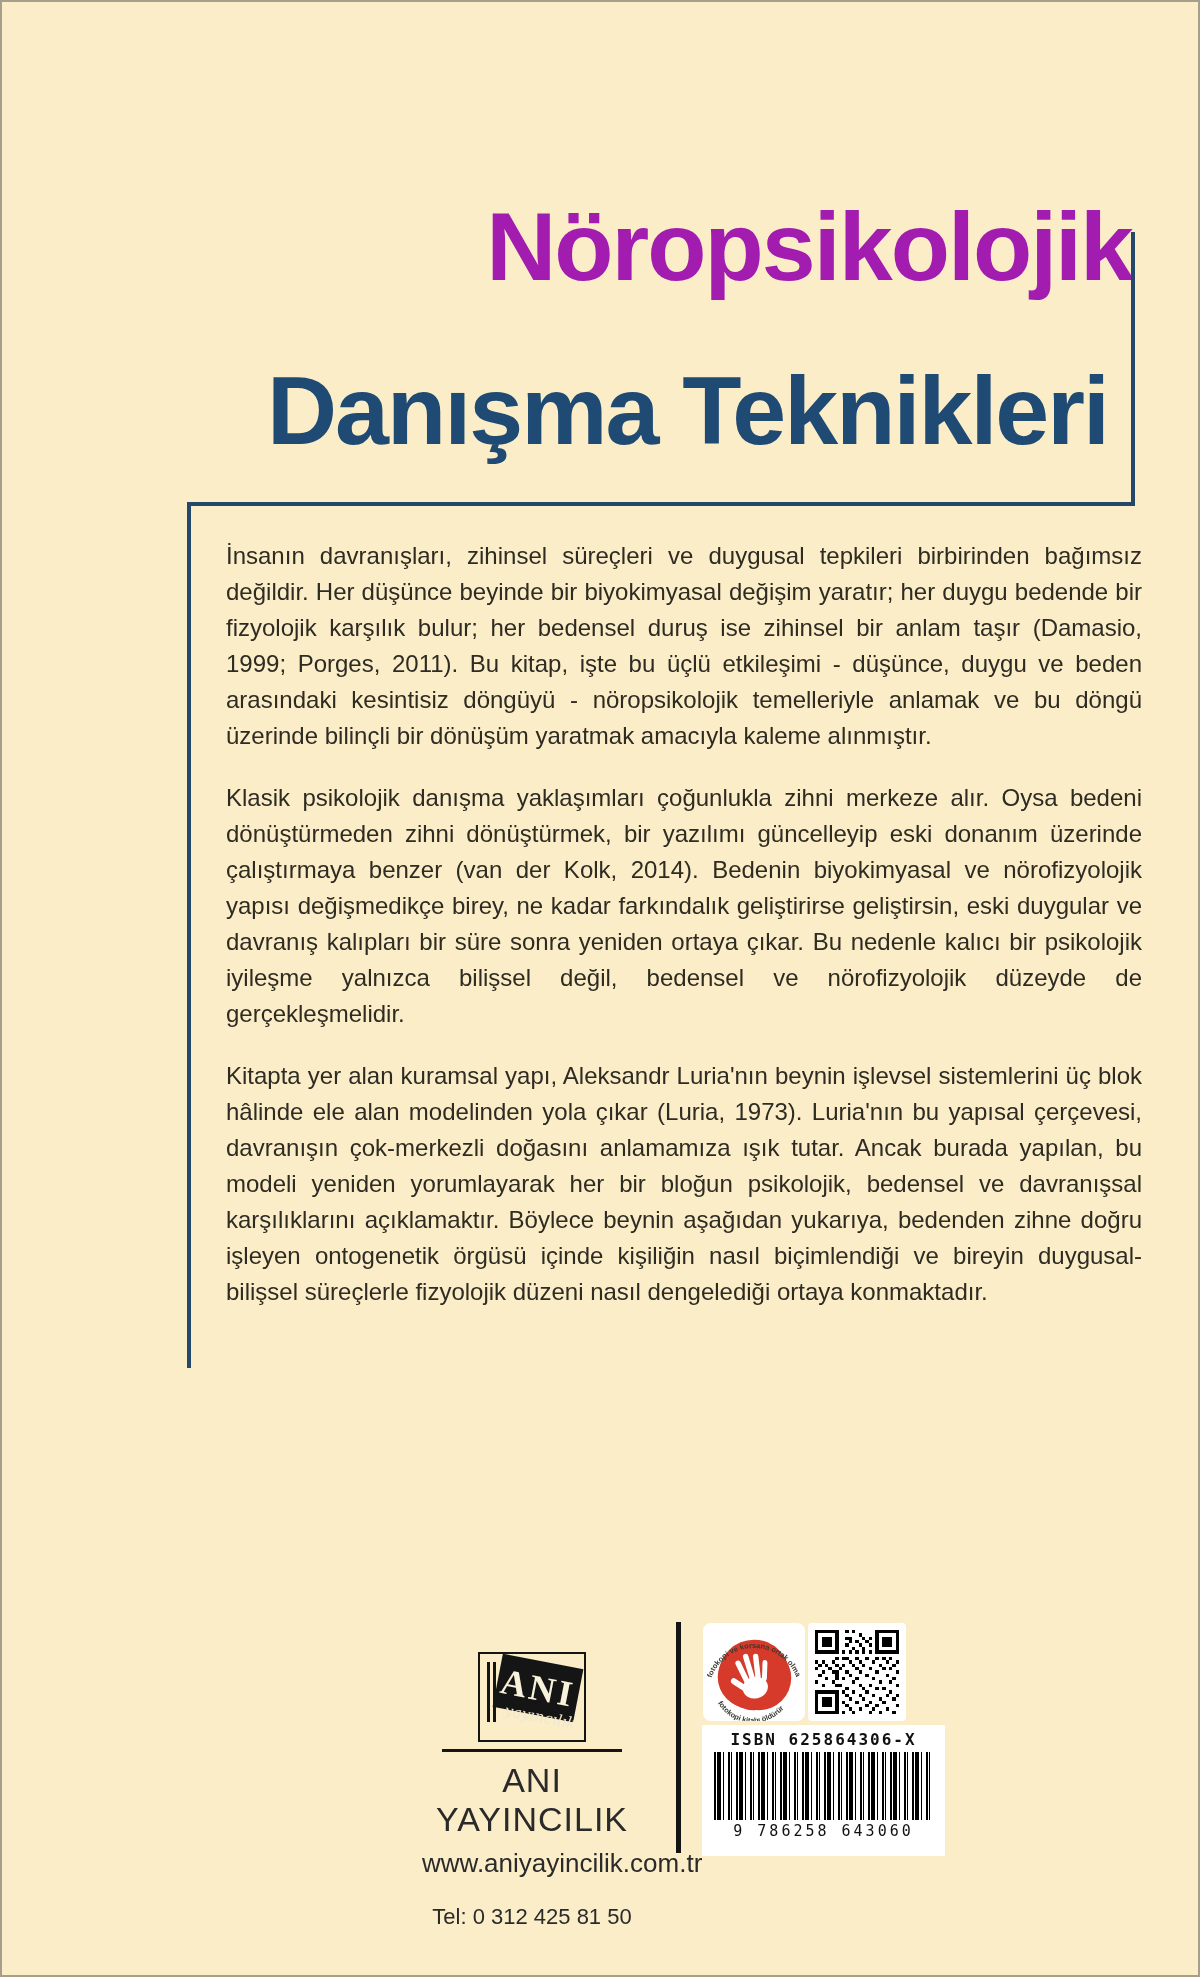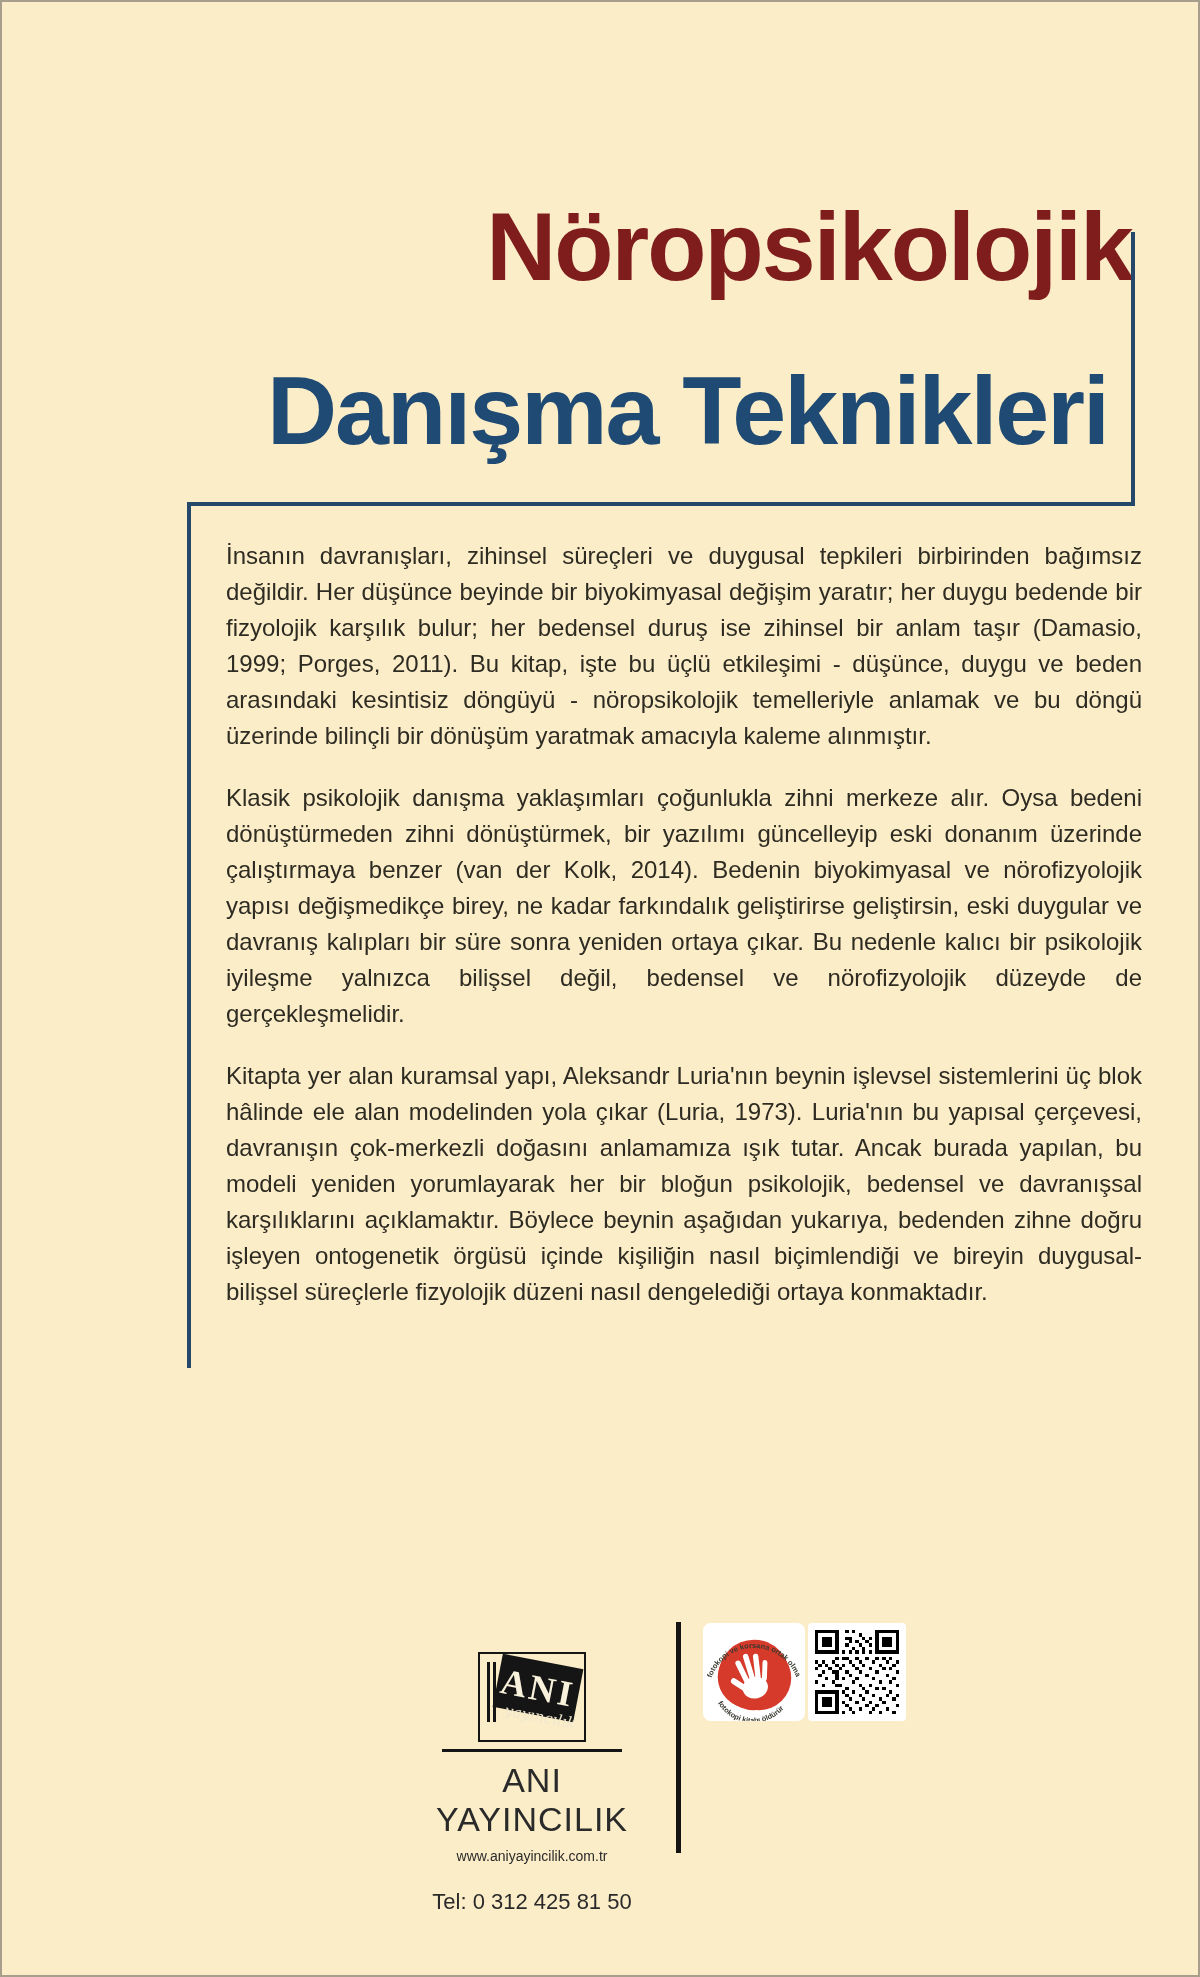--- a/index.html
+++ b/index.html
@@ -9,21 +9,21 @@
     background:#FBEDC8;
     border:2px solid #A79F8C;
     box-sizing:border-box;
     overflow:hidden;
     font-family:"Liberation Sans", sans-serif;
   }
   
   .title1{
     position:absolute; top:196px; right:66px;
     font-size:97px; font-weight:bold; letter-spacing:-2px;
-    color:#7f1d1d; line-height:1; white-space:nowrap;
+    color:#a21caf; line-height:1; white-space:nowrap;
   }
   .title2{
     position:absolute; top:360px; right:90px;
     font-size:97px; font-weight:700; letter-spacing:-2px;
     color:#1F4A73; line-height:1; white-space:nowrap;
   }
   
   .rule{position:absolute;background:#24476A;}
   .rule-right{left:1129px; top:230px; width:4px; height:272px;}
   .rule-top{left:185px; top:500px; width:948px; height:4px;}
@@ -59,21 +59,21 @@
     font-weight:bold; font-size:36px; letter-spacing:3px; line-height:1;
   }
   .logo-script{
     position:absolute; left:24px; top:54px;
     transform:rotate(11deg);
     font-family:"DejaVu Serif", serif; font-style:italic;
     font-size:15px; color:#EFE7CE; white-space:nowrap;
   }
   .logo-underline{width:180px; height:3px; background:#151515; margin:7px auto 9px auto;}
   .pub-name{font-size:34px; letter-spacing:1px; color:#2a2a2a;}
-  .pub-site{font-size:14px; margin-top:9px; color:#2a2a2a;}
+  .pub-site{font-size:26px; margin-top:9px; color:#2a2a2a;}
   .pub-tel{font-size:22px; margin-top:25px; color:#2a2a2a;}
   
   .divider{position:absolute; left:674px; top:1620px; width:5px; height:231px; background:#141414;}
   
   .stamp{
     position:absolute; left:701px; top:1621px; width:102px; height:98px;
     background:#fff; border-radius:8px;
   }
   .qr{
     position:absolute; left:806px; top:1621px; width:98px; height:98px;
@@ -173,14 +173,19 @@
           <rect x="19" y="1" width="5" height="5" fill="#fff"></rect>
           <rect x="20" y="2" width="3" height="3"></rect>
         <rect x="0" y="18" width="7" height="7"></rect>
           <rect x="1" y="19" width="5" height="5" fill="#fff"></rect>
           <rect x="2" y="20" width="3" height="3"></rect>
         <path d="M9 0h1v1H9z M11 0h1v1h-1z M13 1h1v1h-1z M9 2h2v1H9z M14 2h1v1h-1z M16 2h1v1h-1z M10 3h1v1h-1z M12 3h1v1h-1z M15 3h1v1h-1z M9 4h1v1H9z M13 4h1v1h-1z M16 4h1v1h-1z M11 5h1v1h-1z M14 5h1v1h-1z M8 6h1v1H8z M10 6h1v1h-1z M12 6h1v1h-1z M14 6h1v1h-1z M16 6h1v1h-1z M6 8h1v1H6z M6 10h1v1H6z M6 12h1v1H6z M6 14h1v1H6z M6 16h1v1H6z M8 8h2v1H8z M12 8h1v1h-1z M15 8h1v1h-1z M18 8h1v1h-1z M20 8h1v1h-1z M22 8h1v1h-1z M0 9h1v1H0z M2 9h1v1H2z M5 9h1v1H5z M10 9h1v1h-1z M13 9h1v1h-1z M17 9h1v1h-1z M21 9h1v1h-1z M24 9h1v1h-1z M1 10h1v1H1z M3 10h1v1H3z M8 10h1v1H8z M11 10h1v1h-1z M14 10h1v1h-1z M19 10h1v1h-1z M23 10h1v1h-1z M0 11h1v1H0z M4 11h1v1H4z M7 11h1v1H7z M12 11h1v1h-1z M16 11h1v1h-1z M20 11h1v1h-1z M22 11h1v1h-1z M2 12h1v1H2z M5 12h1v1H5z M9 12h1v1H9z M13 12h1v1h-1z M18 12h1v1h-1z M24 12h1v1h-1z M1 13h1v1H1z M6 13h1v1H6z M10 13h1v1h-1z M15 13h1v1h-1z M21 13h1v1h-1z M3 14h1v1H3z M8 14h1v1H8z M12 14h1v1h-1z M17 14h1v1h-1z M23 14h1v1h-1z M0 15h1v1H0z M5 15h1v1H5z M11 15h1v1h-1z M19 15h1v1h-1z M22 15h1v1h-1z M2 16h1v1H2z M7 16h1v1H7z M13 16h1v1h-1z M16 16h1v1h-1z M24 16h1v1h-1z M9 17h1v1H9z M14 17h1v1h-1z M18 17h1v1h-1z M20 17h1v1h-1z M8 18h1v1H8z M11 18h1v1h-1z M15 18h1v1h-1z M22 18h1v1h-1z M9 19h1v1H9z M13 19h1v1h-1z M17 19h1v1h-1z M21 19h1v1h-1z M24 19h1v1h-1z M10 20h1v1h-1z M14 20h1v1h-1z M19 20h1v1h-1z M23 20h1v1h-1z M8 21h1v1H8z M12 21h1v1h-1z M16 21h1v1h-1z M20 21h1v1h-1z M9 22h1v1H9z M15 22h1v1h-1z M18 22h1v1h-1z M24 22h1v1h-1z M10 23h1v1h-1z M13 23h1v1h-1z M17 23h1v1h-1z M21 23h1v1h-1z M8 24h1v1H8z M11 24h1v1h-1z M16 24h1v1h-1z M19 24h1v1h-1z M23 24h1v1h-1z"></path>
       </g>
     </svg>
   </div>
 
+  <div class="barcode">
+    <div class="isbn-label">ISBN 625864306-X</div>
+    <div class="bars"></div>
+    <div class="barcode-digits">9 786258 643060</div>
+  </div>
 
 </div>
 
 </body></html>

